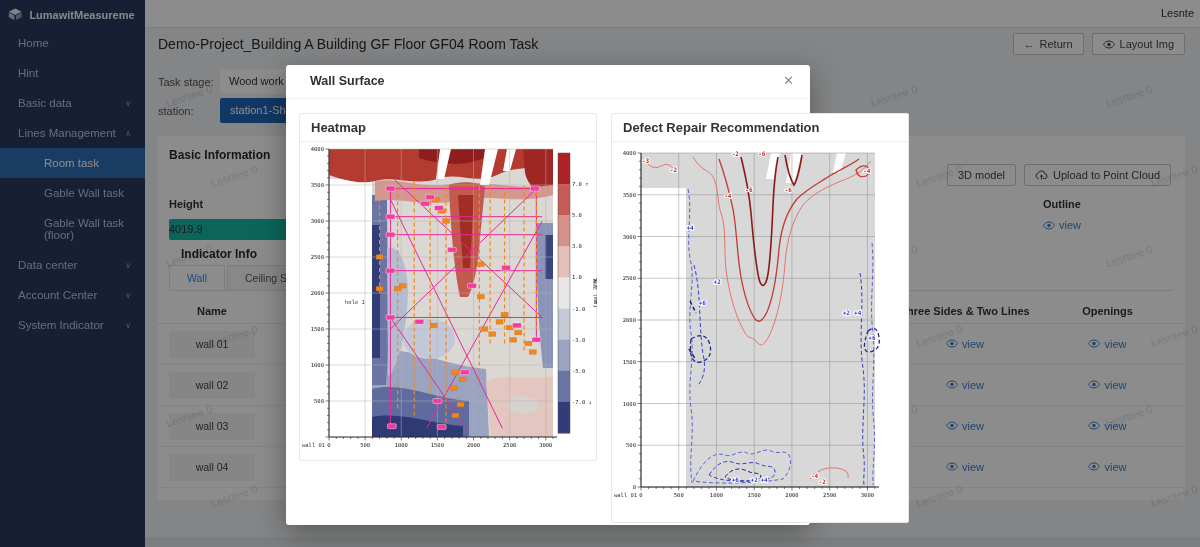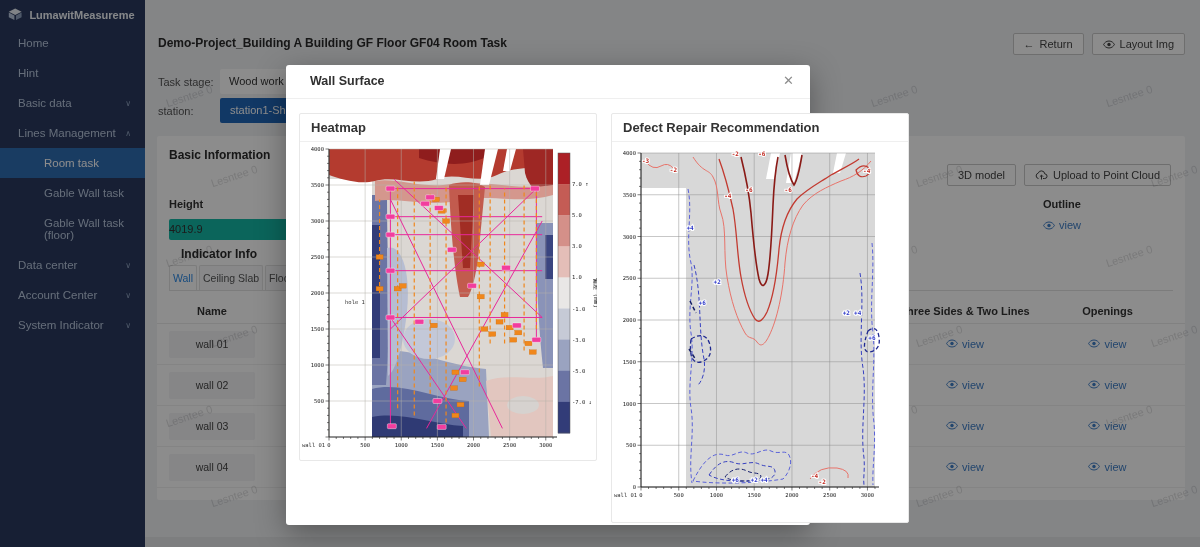--- a/index.html
+++ b/index.html
@@ -11,21 +11,21 @@
   .logo-text { color:#f2f5fa; font-size:11px; font-weight:bold; white-space:nowrap; overflow:hidden; }
   .nav-item { color:#b9c7de; font-size:11.5px; padding:9px 10px 9px 18px; cursor:pointer;
     display:flex; justify-content:space-between; align-items:center; }
   .nav-sub { padding-left:44px; }
   .nav-item.active { background:#2f6db3; color:#fff; }
   .chev { font-size:8px; color:#8fa1bf; margin-right:4px; }
   
   .main { position:absolute; left:145px; top:0; width:1055px; height:547px; background:#f0f2f5; }
   .topbar { height:28px; background:#ffffff; border-bottom:1px solid #e4e4e4; position:relative; }
   .username { position:absolute; right:6px; top:7px; font-size:11px; color:#333; }
-  .page-title { position:absolute; left:13px; top:36px; font-size:12px; font-weight:bold; color:#2b2b2b; }
+  .page-title { position:absolute; left:13px; top:36px; font-size:14px; font-weight:normal; color:#2b2b2b; }
   .hdr-btns { position:absolute; right:15px; top:33px; display:flex; gap:8px; }
   .btn { display:inline-flex; align-items:center; gap:5px; background:#fff; border:1px solid #c9c9c9;
     border-radius:2px; font-size:11px; color:#444; padding:4px 10px; cursor:pointer; white-space:nowrap; }
   .row-filter { position:absolute; left:13px; display:flex; align-items:center; font-size:11px; color:#555; }
   .row-ts { top:69px; } .row-st { top:98px; }
   .row-filter .flabel { width:62px; }
   .select-box { width:145px; height:25px; background:#fff; border-radius:2px; font-size:11px; color:#333;
     line-height:25px; padding-left:9px; }
   .station-chip { width:200px; height:25px; background:#1f66b8; border-radius:2px; font-size:11px; color:#fff;
     line-height:25px; padding-left:10px; white-space:nowrap; overflow:hidden; cursor:pointer; }
@@ -34,21 +34,21 @@
   .bi-title { top:12px; }
   .card-btns { position:absolute; right:14px; top:28px; display:flex; gap:8px; }
   .field { position:absolute; font-size:11px; color:#333; }
   .f-height { left:12px; top:62px; width:130px; }
   .f-outline { right:42px; top:62px; width:100px; }
   .field .flab { font-weight:bold; margin-bottom:9px; }
   .val-box { background:#14b8a6; height:21px; line-height:21px; border-radius:2px; }
   .view-link { display:inline-flex; align-items:center; gap:4px; color:#3f7ec7; font-size:11px; cursor:pointer; }
   .ii-title { top:111px;padding-left:12px; }
   .tabs { position:absolute; left:12px; right:12px; top:129px; display:flex; border-bottom:1px solid #e2e2e2; font-size:10.5px; }
-  .tab { padding:6px 3px; border:1px solid #e2e2e2; border-bottom:none; background:#f7f8fa; color:#555;
+  .tab { padding:6px 17px; border:1px solid #e2e2e2; border-bottom:none; background:#f7f8fa; color:#555;
     margin-right:2px; border-radius:2px 2px 0 0; cursor:pointer; white-space:nowrap; }
   .tab.active { background:#fff; color:#2e8ae6; }
   .thead { position:absolute; left:0; right:0; top:162px; height:26px; display:flex; align-items:center;
     font-size:11px; font-weight:bold; color:#333; border-bottom:1px solid #ececec; }
   .tbody { position:absolute; left:0; right:0; top:188px; }
   .trow { display:flex; align-items:center; height:41px; border-bottom:1px solid #f0f0f0; font-size:10.5px; color:#444; }
   .cell-name { width:110px; text-align:center; }
   .cell-name .name-box { display:inline-block; width:86px; line-height:27px; background:#f4f4f6; border-radius:2px; }
   .cell-sp { flex:1; }
   .cell-c3 { width:160px; text-align:center; }
@@ -115,20 +115,23 @@
       <span>Account Center</span>
       <span class="chev">∨</span>
     </div>
   <div class="nav-item">
       <span>System Indicator</span>
       <span class="chev">∨</span>
     </div>
 </div>
 
 <div class="main">
+  <div class="topbar">
+    <span class="username">Lesnte</span>
+  </div>
   <div class="page-title">Demo-Project_Building A Building GF Floor GF04 Room Task</div>
   <div class="hdr-btns">
     <button class="btn">
       <span>←</span>
       <span>Return</span>
     </button>
     <button class="btn">
       <svg width="12" height="9" viewBox="0 0 12 9">
           <path d="M6 1C3.2 1 1.3 3 .6 4.5 1.3 6 3.2 8 6 8s4.7-2 5.4-3.5C10.7 3 8.8 1 6 1z" fill="none" stroke="#444"></path>
           <circle cx="6" cy="4.5" r="1.7" fill="#444"></circle>

